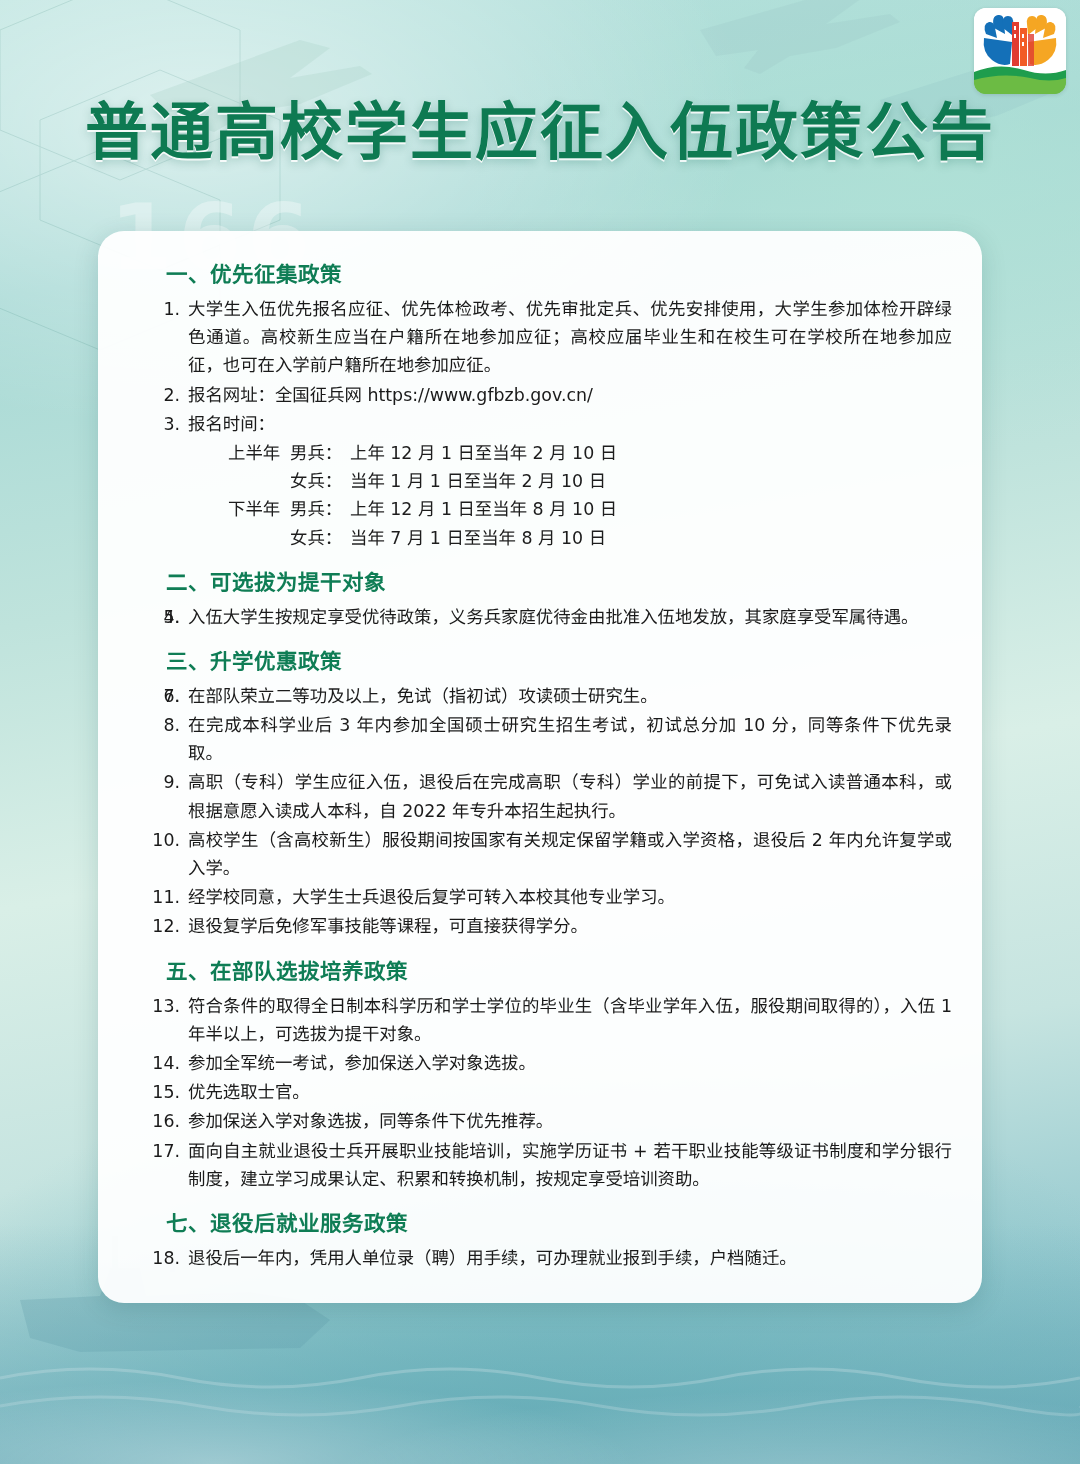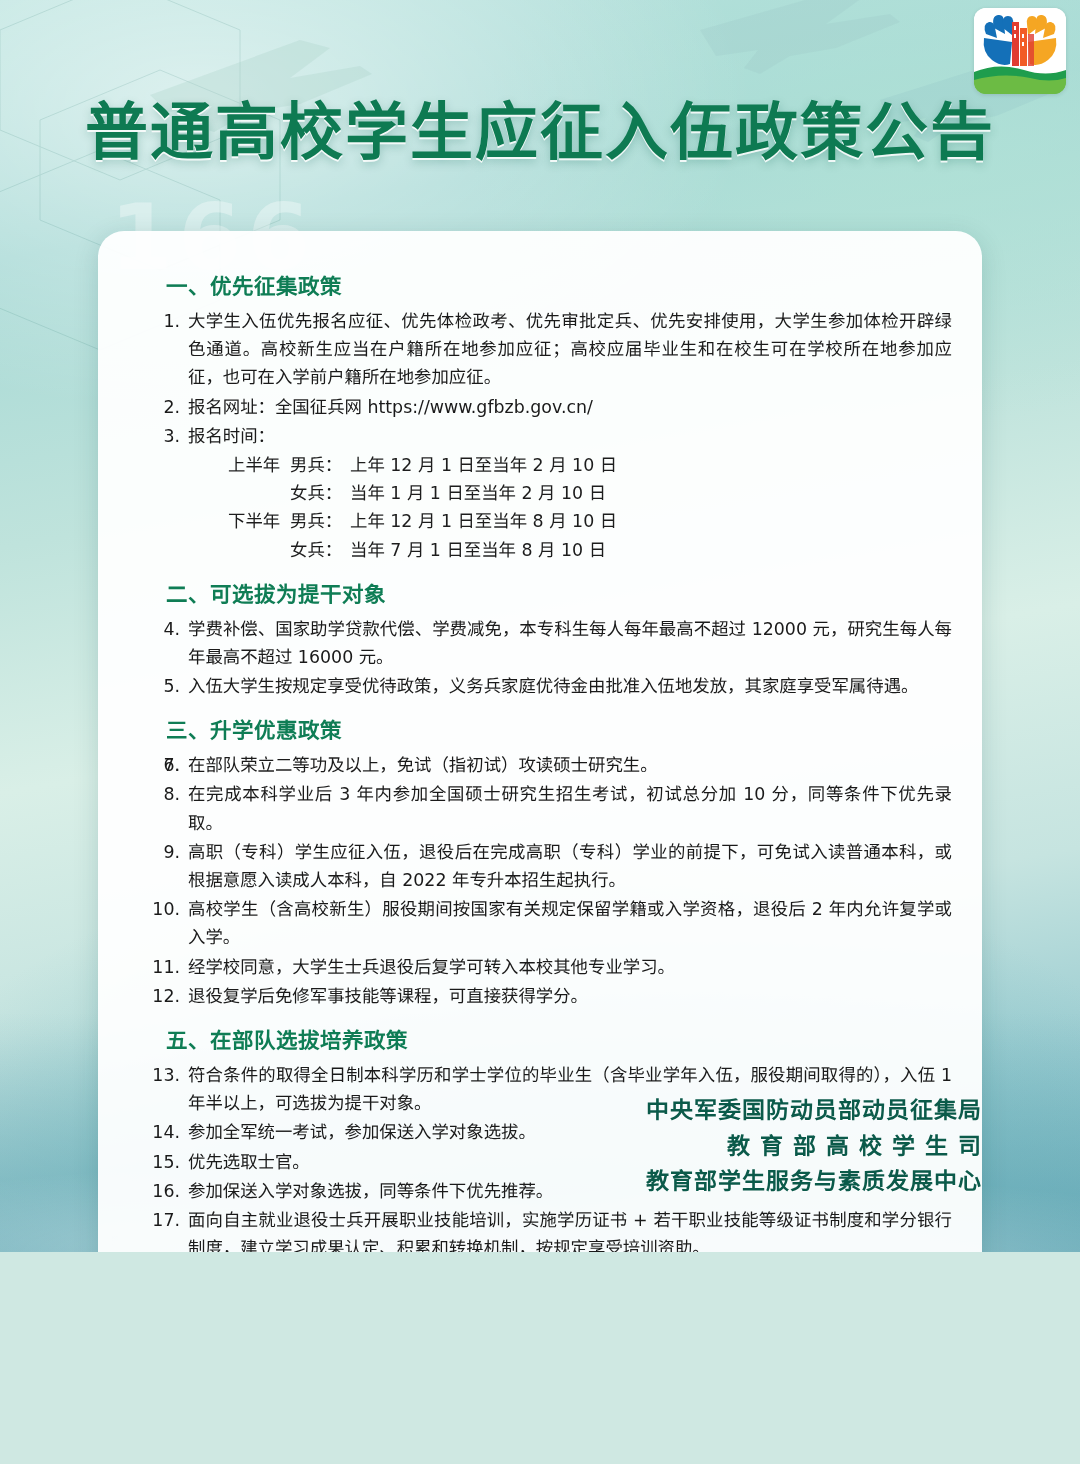--- a/index.html
+++ b/index.html
@@ -11,21 +11,21 @@
     width: 1080px;
     height: 1464px;
     font-family: "Liberation Sans", "DejaVu Sans", sans-serif;
     background: #cfe8e2;
     overflow: hidden;
   }
 
   .poster {
     position: relative;
     width: 1080px;
-    height: 1252px;
+    height: 1464px;
     overflow: hidden;
     background:
       radial-gradient(ellipse 900px 500px at 18% 8%, rgba(255,255,255,0.55), rgba(255,255,255,0) 62%),
       radial-gradient(ellipse 700px 420px at 85% 12%, rgba(176,226,214,0.75), rgba(176,226,214,0) 65%),
       radial-gradient(ellipse 1000px 600px at 50% 100%, rgba(108,182,188,0.85), rgba(108,182,188,0) 70%),
       linear-gradient(170deg, #b9e3de 0%, #a7d9d5 18%, #bfe3dc 38%, #d9efe7 55%, #c6e4e0 72%, #95c9cf 88%, #74b4c0 100%);
   }
 
   
   .bg-layer {
@@ -88,21 +88,21 @@
   
   .card {
     position: absolute;
     top: 231px;
     left: 98px;
     width: 884px;
     height: 1072px;
     background: rgba(255,255,255,0.94);
     border-radius: 26px;
     box-shadow: 0 6px 24px rgba(20,80,80,0.18);
-    padding: 36px 30px 18px 30px;
+    padding: 24px 30px 18px 30px;
     box-sizing: border-box;
     color: #1d1d1d;
   }
 
   .sec-head {
     color: #0f7d55;
     font-weight: 700;
     font-size: 21.5px;
     letter-spacing: 0.5px;
     margin: 13px 0 7px 38px;
@@ -269,21 +269,20 @@
         <span class="lbl"></span>
         <span class="lbl2">女兵：</span>
         <span class="val">当年 7 月 1 日至当年 8 月 10 日</span>
       </div>
     </div>
 
     <div class="sec-head">二、可选拔为提干对象</div>
     <ol class="items">
       <li class="item">
         <span class="num">4.</span>
-        <span>学费补偿、国家助学贷款代偿、学费减免，本专科生每人每年最高不超过 12000 元，研究生每人每年最高不超过 16000 元。</span>
       </li>
       <li class="item">
         <span class="num">5.</span>
         <span>入伍大学生按规定享受优待政策，义务兵家庭优待金由批准入伍地发放，其家庭享受军属待遇。</span>
       </li>
     </ol>
 
     <div class="sec-head">三、升学优惠政策</div>
     <ol class="items">
       <li class="item">
@@ -348,19 +347,14 @@
     <div class="sec-head">七、退役后就业服务政策</div>
     <ol class="items">
       <li class="item">
         <span class="num">18.</span>
         <span>退役后一年内，凭用人单位录（聘）用手续，可办理就业报到手续，户档随迁。</span>
       </li>
 
     </ol>
   </div>
 
-  <div class="footer">
-    <div>中央军委国防动员部动员征集局</div>
-    <div>教 育 部 高 校 学 生 司</div>
-    <div>教育部学生服务与素质发展中心</div>
-  </div>
 
 </div>
 
 </body></html>

